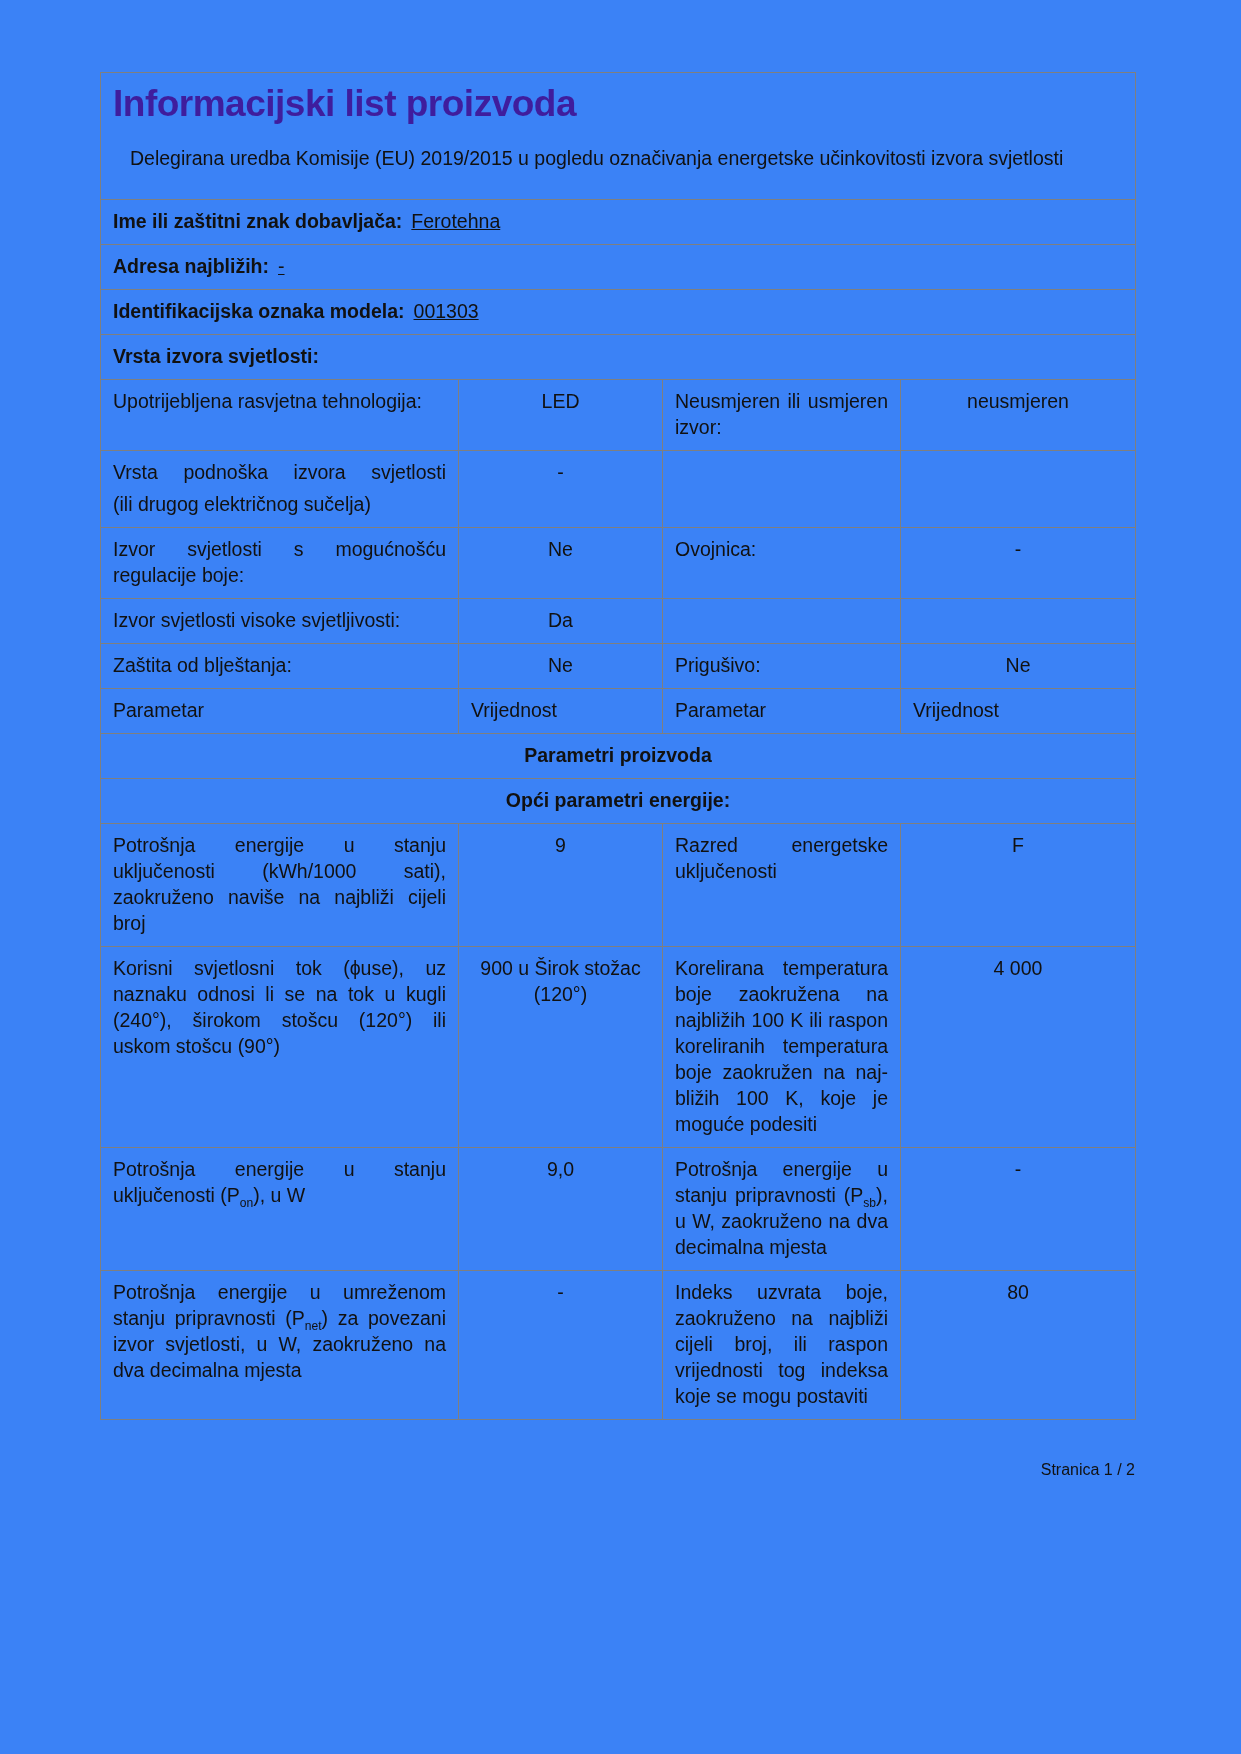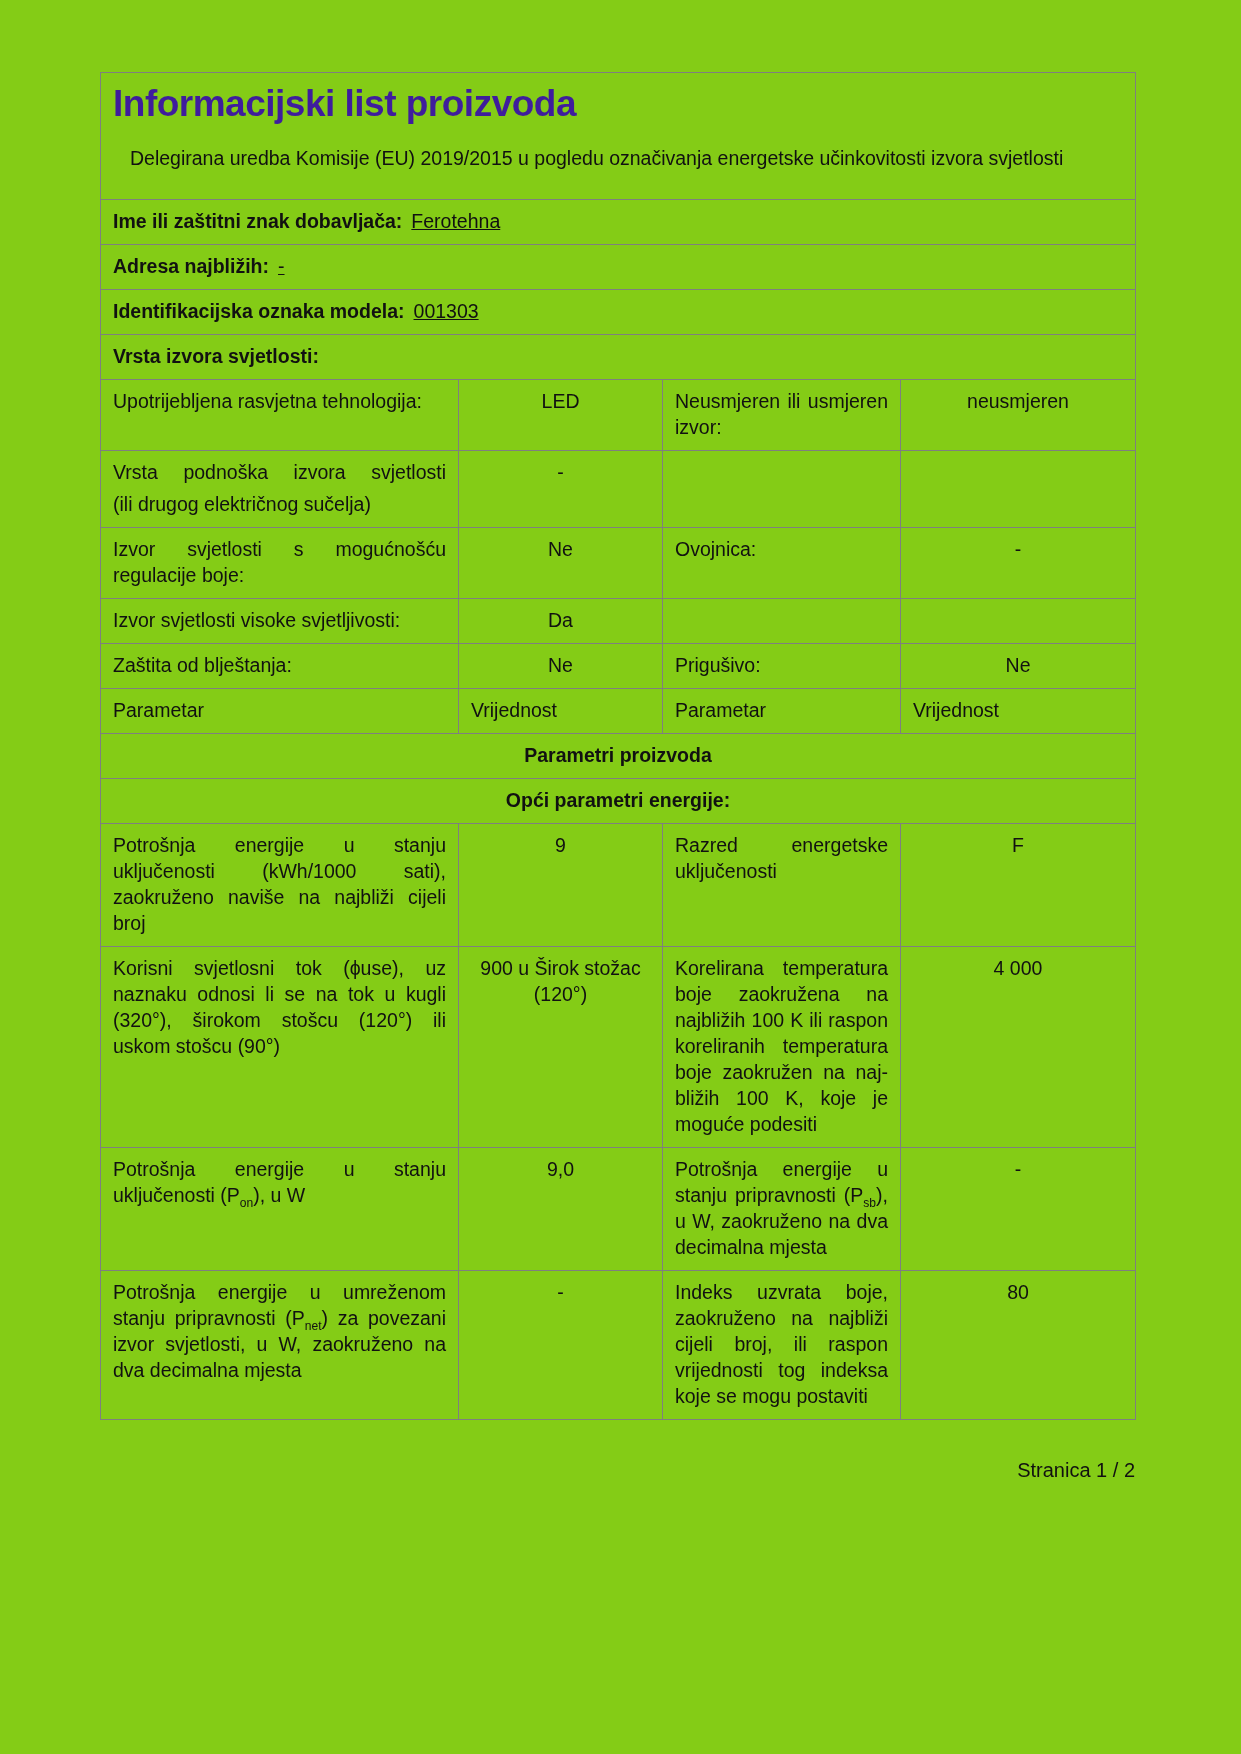--- a/index.html
+++ b/index.html
@@ -6,21 +6,21 @@
     margin: 0;
     padding: 0;
     background: #ffffff;
     font-family: "Liberation Sans", sans-serif;
     color: #111111;
   }
   .page {
     position: relative;
     width: 1241px;
     height: 1754px;
-    background: #84cc16;
+    background: #3b82f6;
     overflow: hidden;
   }
   .sheet {
     position: absolute;
     left: 100px;
     top: 72px;
     width: 1035px;
   }
   table.doc {
     border-collapse: collapse;
@@ -71,21 +71,21 @@
   td.col-head { font-weight: 400; }
   td.gapline { line-height: 26px; }
   td.gapline .second-line { display: inline-block; margin-top: 6px; }
 
   sub { font-size: 0.62em; line-height: 0; }
 
   .footer {
     margin-top: 40px;
     width: 1035px;
     text-align: right;
-    font-size: 20px;
+    font-size: 16px;
     line-height: 20px;
     padding-right: 2px;
     color: #111111;
   }
 </style>
 </head>
 <body>
 
 <div class="page">
   <div class="sheet">
@@ -170,21 +170,21 @@
           <td colspan="4" class="section-head">Opći parametri energije:</td>
         </tr>
 
         <tr>
           <td class="param">Potrošnja energije u stanju uključenosti (kWh/1000 sati), zaokruženo naviše na najbliži ci­jeli broj</td>
           <td class="value">9</td>
           <td class="param">Razred energetske uključenosti</td>
           <td class="value">F</td>
         </tr>
         <tr>
-          <td class="param">Korisni svjetlosni tok (ϕuse), uz naznaku odnosi li se na tok u ku­gli (320°), širokom stošcu (120°) ili uskom stošcu (90°)</td>
+          <td class="param">Korisni svjetlosni tok (ϕuse), uz naznaku odnosi li se na tok u ku­gli (240°), širokom stošcu (120°) ili uskom stošcu (90°)</td>
           <td class="value">900 u Širok stožac (120°)</td>
           <td class="param">Korelirana tempera­tura boje zaokruže­na na najbližih 100 K ili raspon korelira­nih temperatura bo­je zaokružen na naj­bližih 100 K, koje je moguće podesiti</td>
           <td class="value">4 000</td>
         </tr>
         <tr>
           <td class="param">Potrošnja energije u stanju uključenosti (P<sub>on</sub>), u W</td>
           <td class="value">9,0</td>
           <td class="param">Potrošnja energije u stanju pripravnosti (P<sub>sb</sub>), u W, zaokruže­no na dva decimalna mjesta</td>
           <td class="value">-</td>
         </tr>

